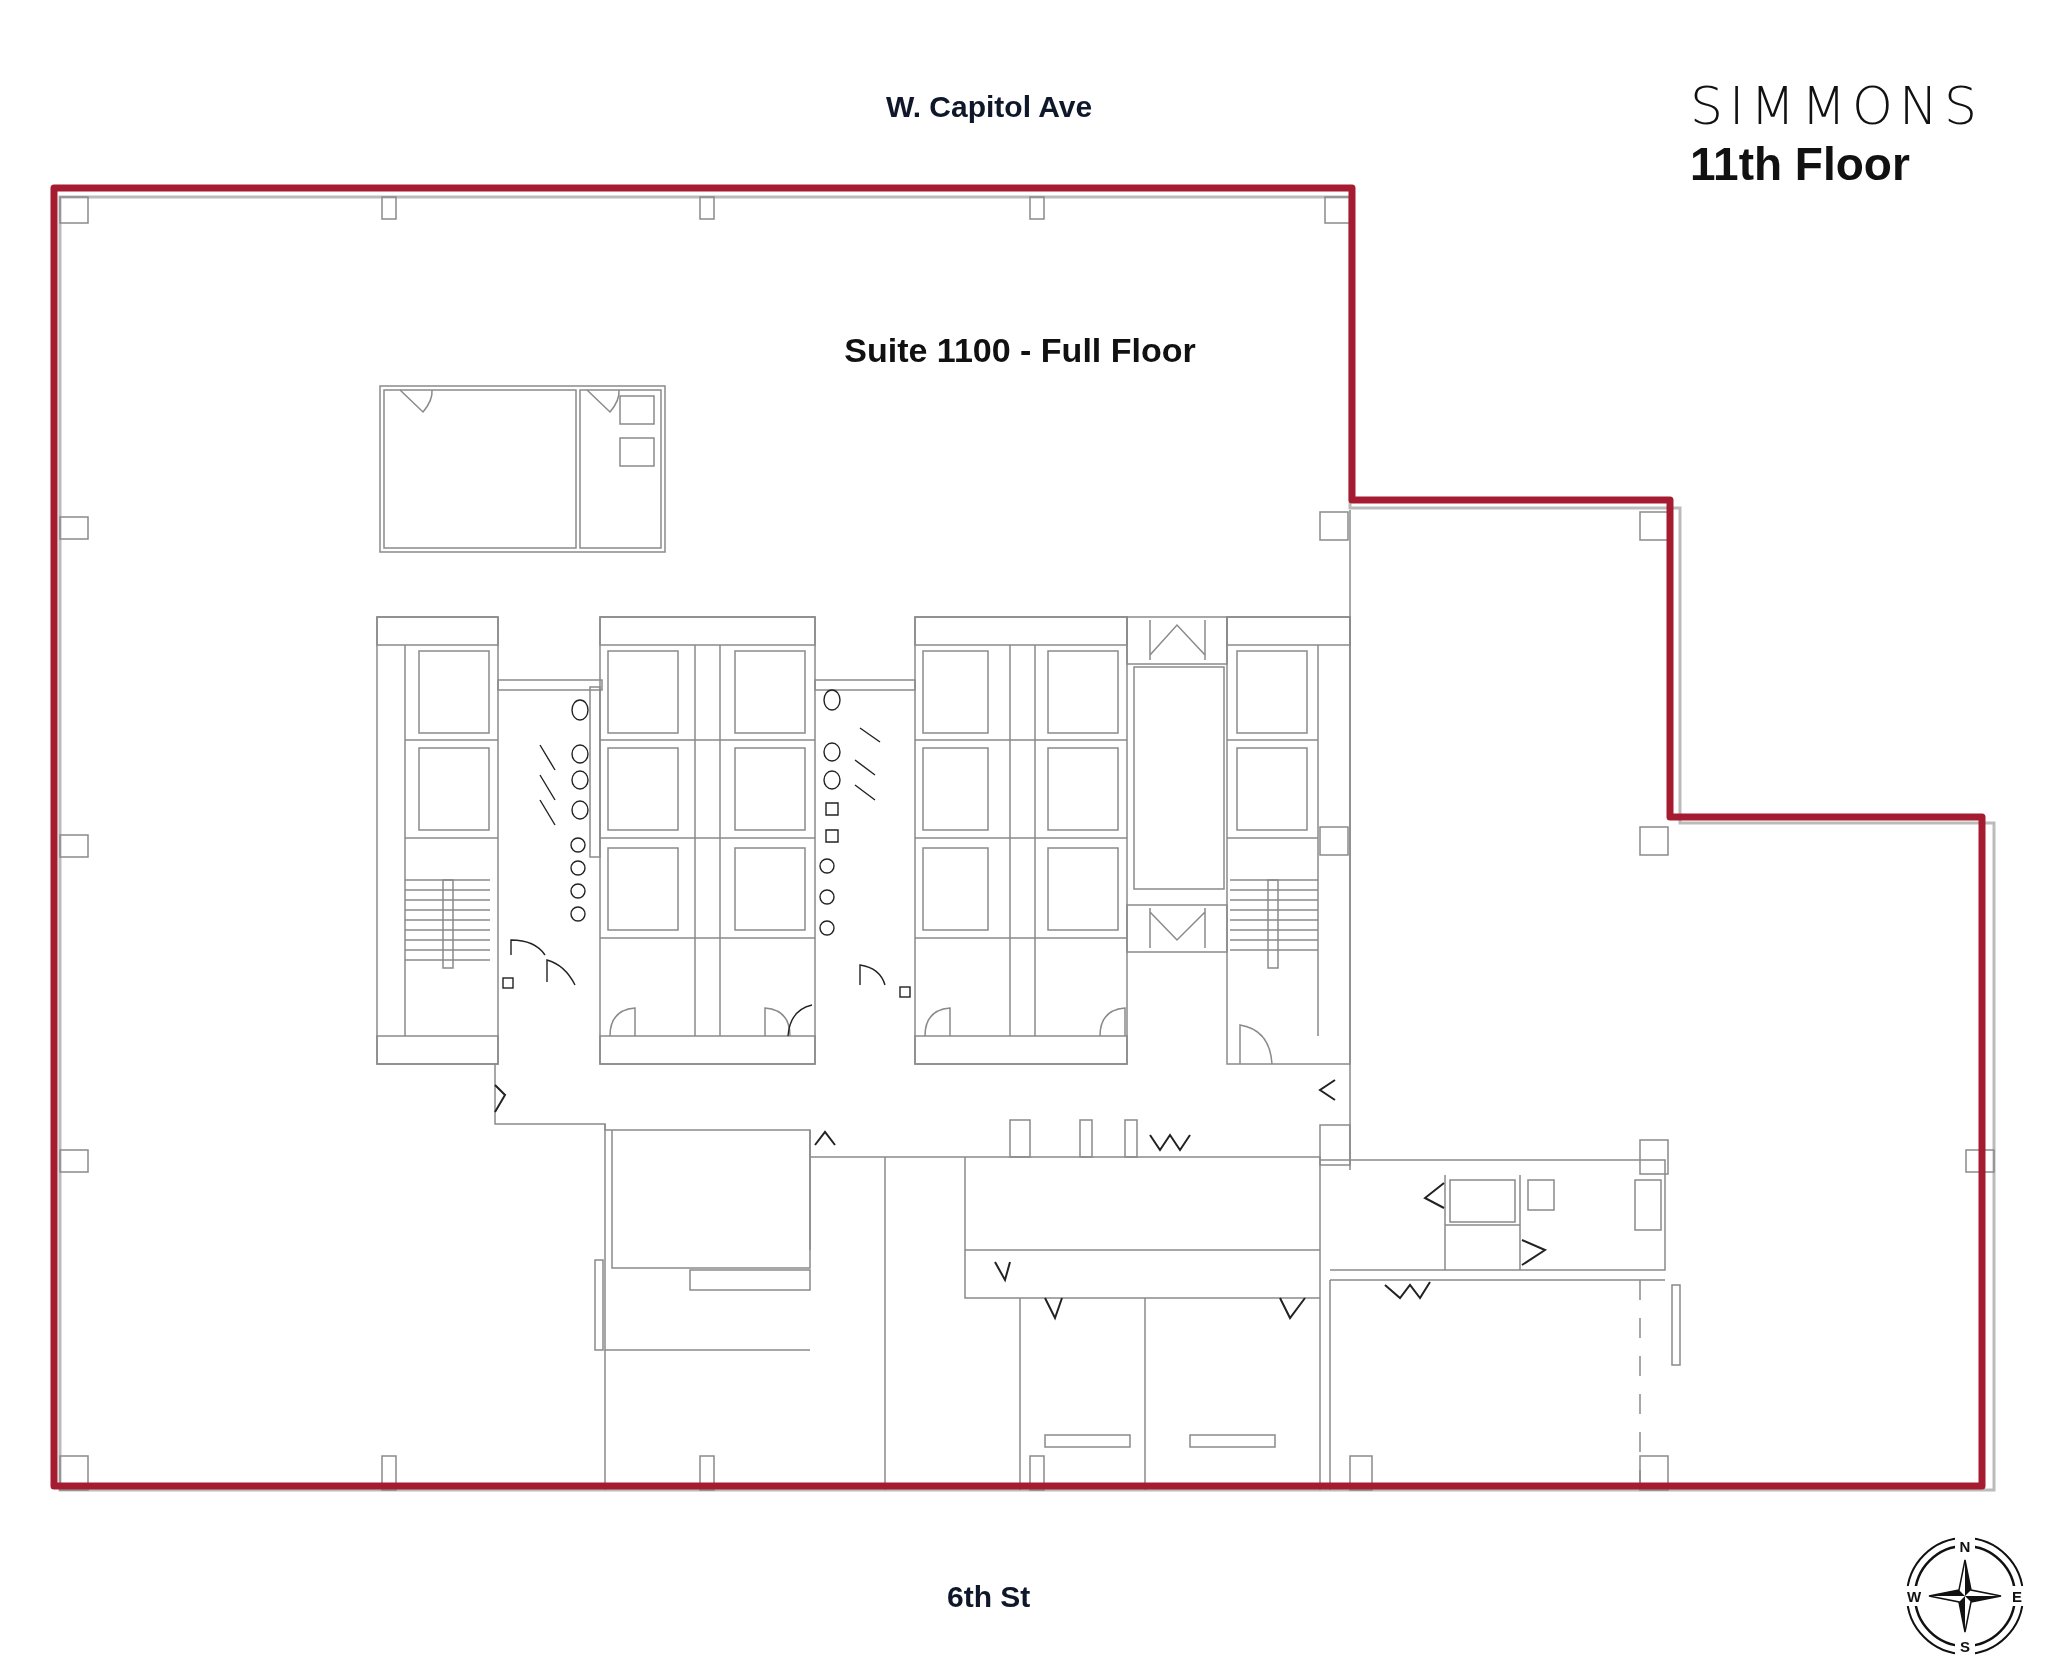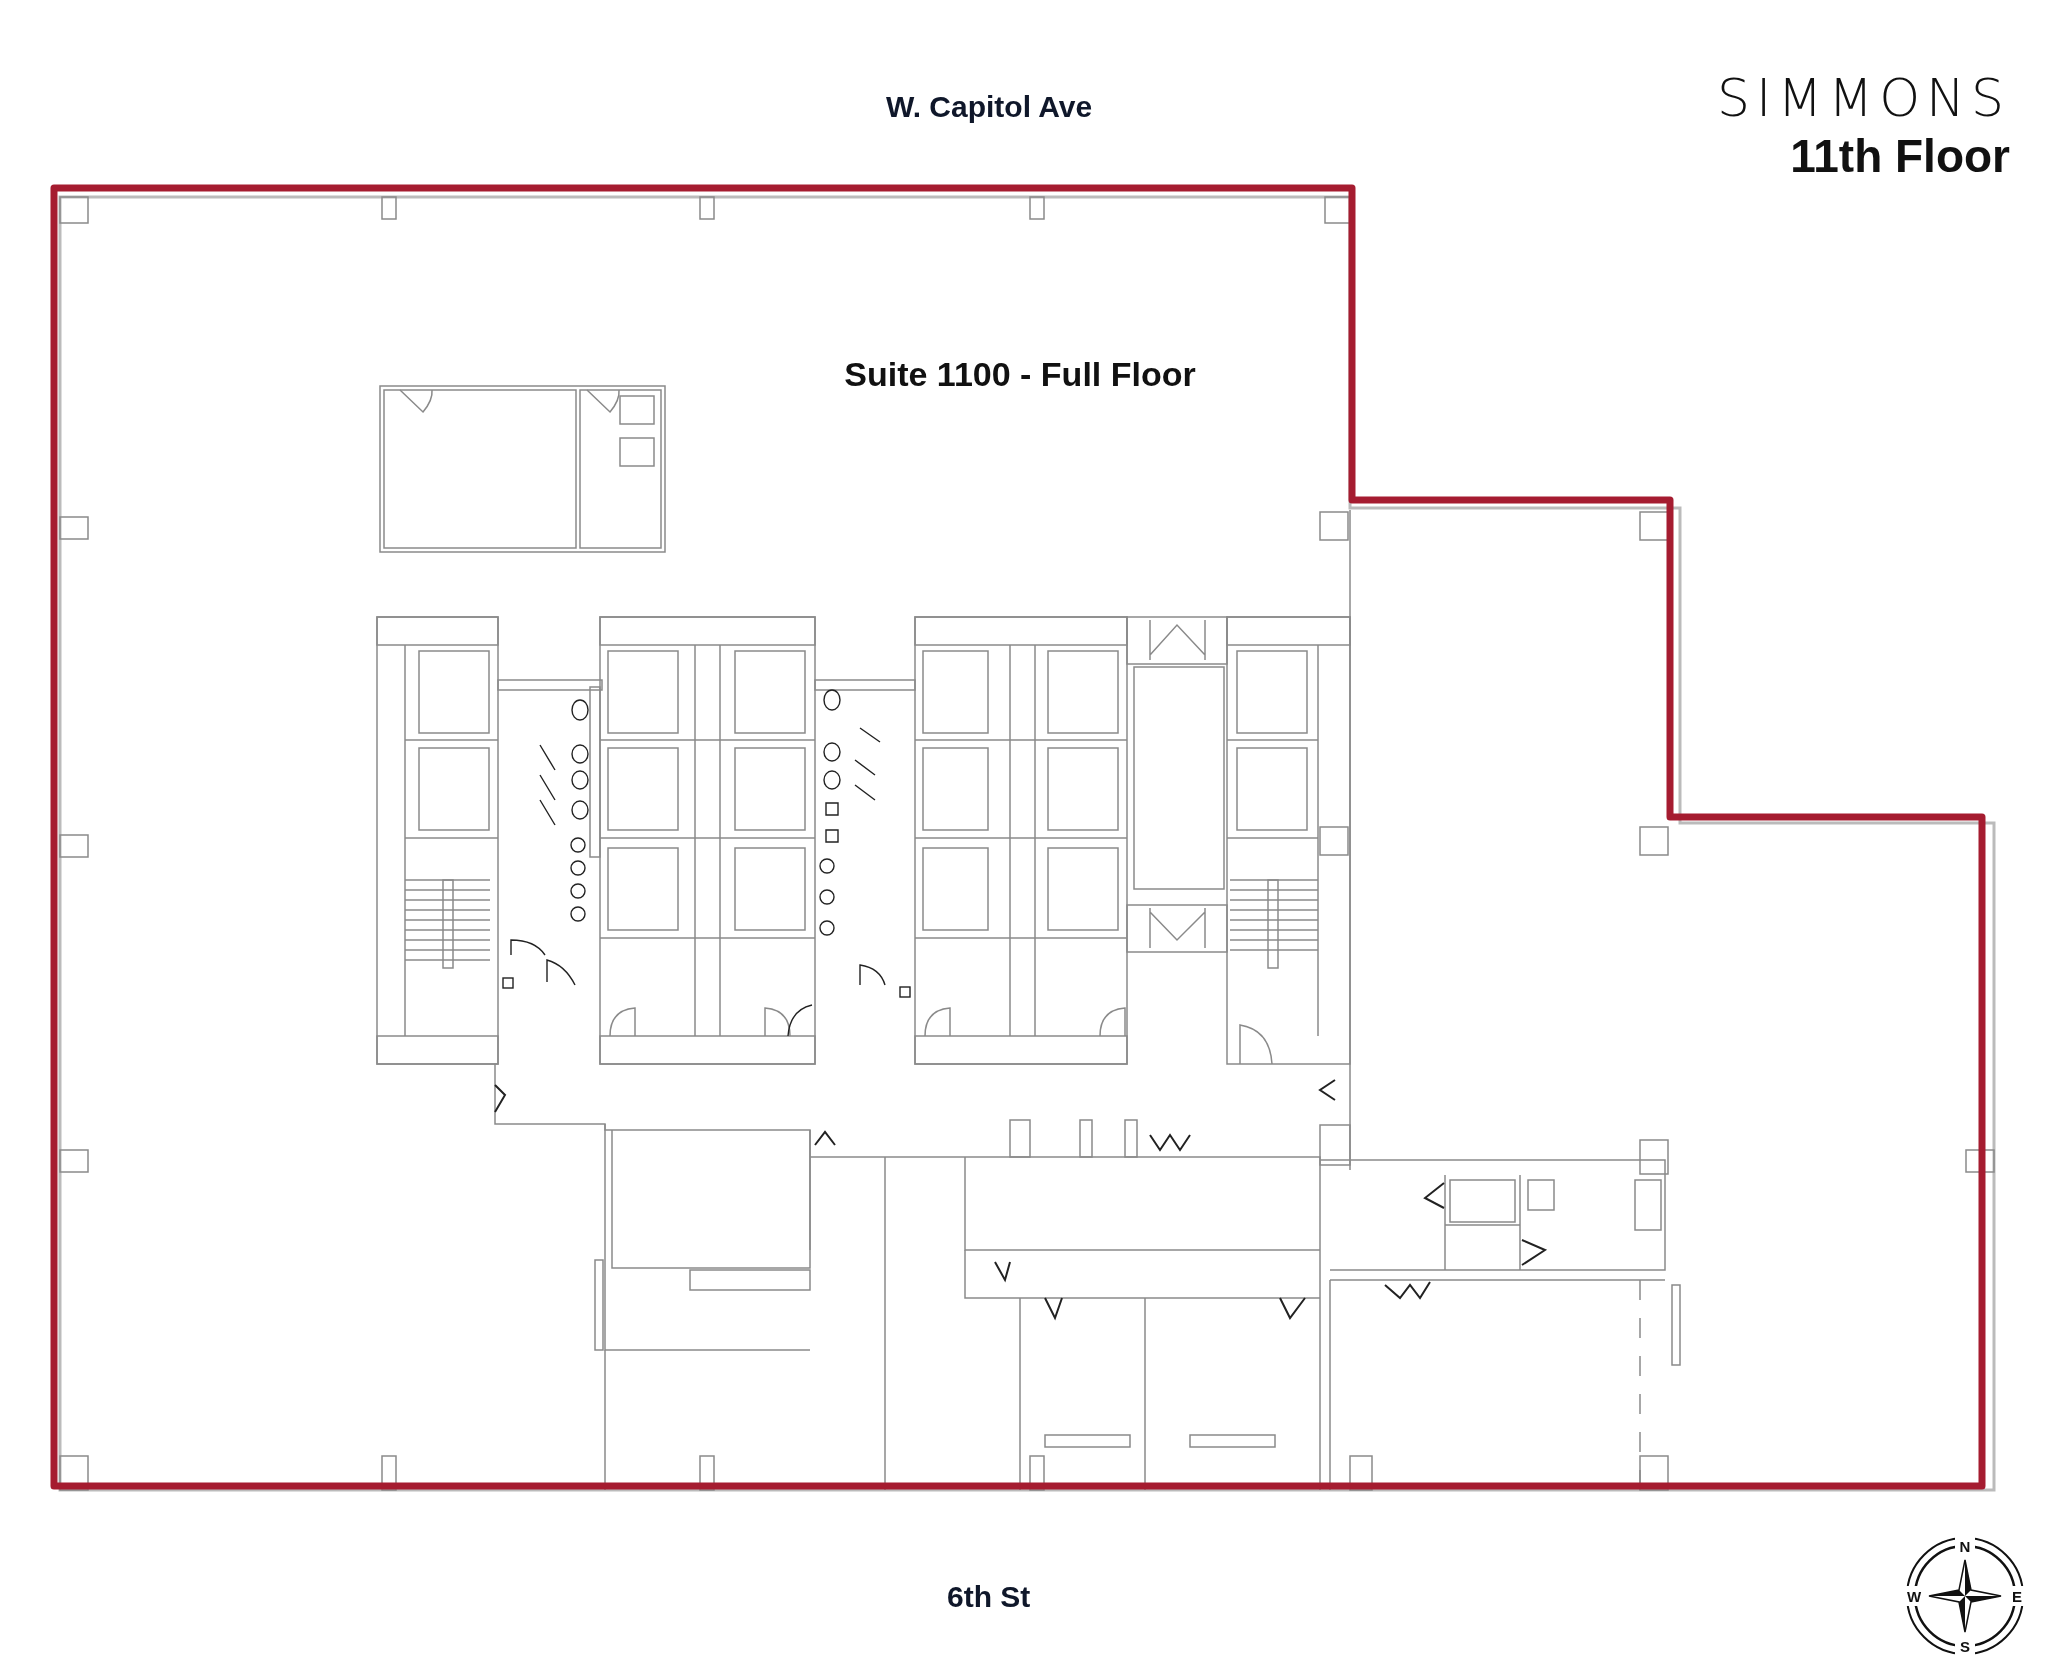--- a/index.html
+++ b/index.html
@@ -1,24 +1,24 @@
 <!DOCTYPE html>
 <html><head>
   <meta charset="utf-8">
   <style>
     html, body { margin: 0; padding: 0; background: #ffffff; }
     body { width: 2048px; height: 1665px; position: relative; overflow: hidden; font-family: "Liberation Sans", sans-serif; }
     .street { position: absolute; font-family: "Liberation Sans", sans-serif; font-size: 30px; color: #0f172a; white-space: nowrap; font-weight: bold; }
     #street-north { left: 886px; top: 90px; }
     #street-south { left: 947px; top: 1580px; }
-    .logo { position: absolute; left: 1690px; top: 68px; width: 320px; text-align: right; }
+    .logo { position: absolute; left: 1690px; top: 76px; width: 320px; text-align: left; }
     .logo .l1 { font-family: "DejaVu Sans", sans-serif; font-weight: 200; font-size: 52px; letter-spacing: 6px; color: #111; line-height: 60px; }
     .logo .l2 { font-family: "DejaVu Sans", sans-serif; font-weight: 200; font-size: 86px; letter-spacing: 2px; color: #111; line-height: 86px; margin-top: 4px; position: relative; height: 86px; }
     .logo .floor { font-family: "Liberation Sans", sans-serif; font-weight: bold; font-size: 46px; color: #111; line-height: 44px; margin-top: 6px; }
-    .suite { position: absolute; left: 790px; top: 328px; width: 460px; text-align: center; font-family: "Liberation Sans", sans-serif; font-weight: bold; font-size: 34px; line-height: 44px; color: #111; margin-top: 24px; }
+    .suite { position: absolute; left: 790px; top: 328px; width: 460px; text-align: center; font-family: "Liberation Sans", sans-serif; font-weight: bold; font-size: 34px; line-height: 44px; color: #111; }
     svg.plan { position: absolute; left: 0; top: 0; }
     .compass { position: absolute; left: 1895px; top: 1535px; width: 140px; height: 122px; }
   </style>
 </head>
 <body>
 
 <div id="street-north" class="street">W. Capitol Ave</div>
 <div id="street-south" class="street">6th St</div>
 
 <div class="logo">

